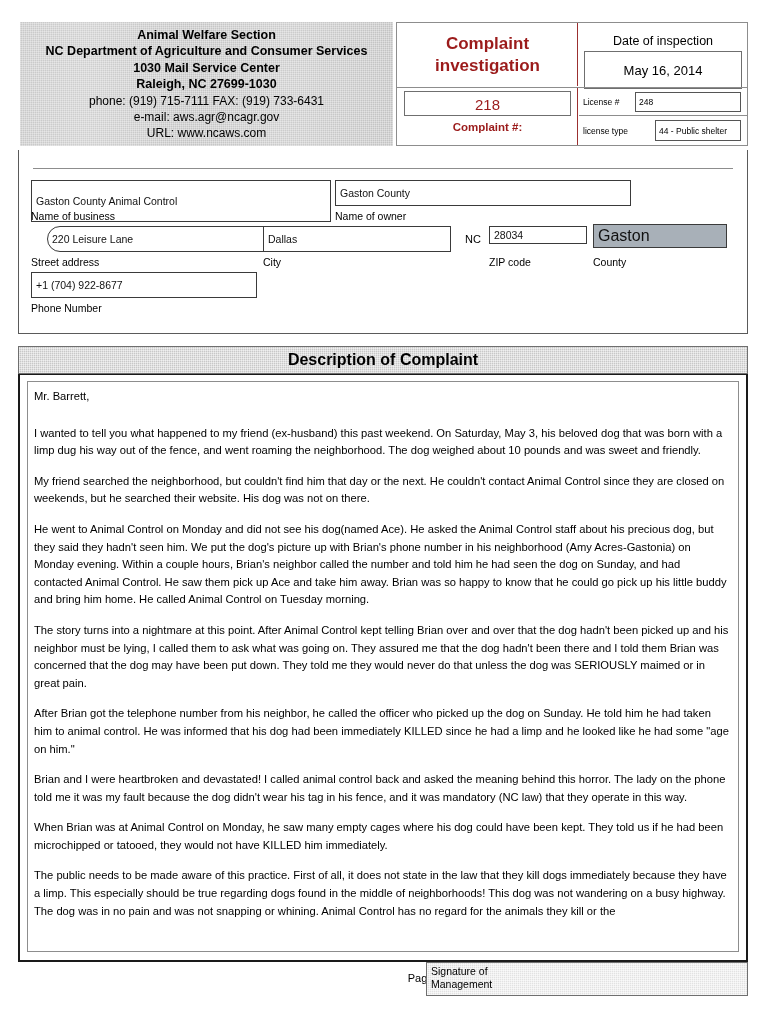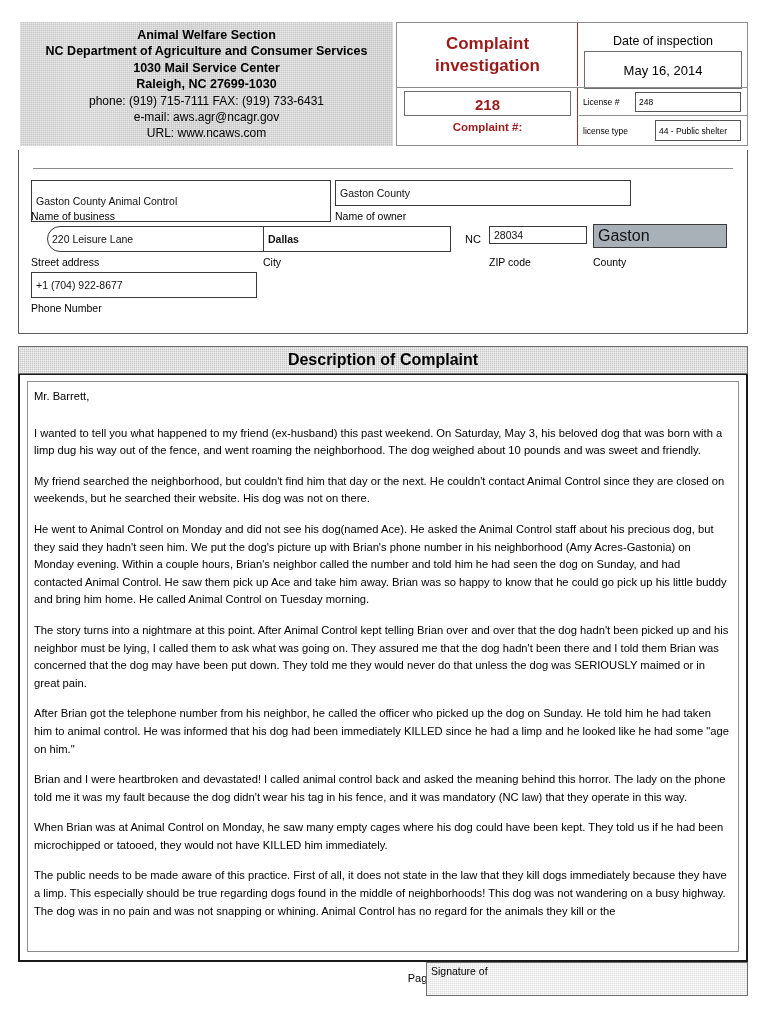--- a/index.html
+++ b/index.html
@@ -115,21 +115,21 @@
     box-sizing: border-box;
     border-right: 1px solid #9b3030;
     text-align: center;
   }
   .cb-num-value {
     margin: 3px 6px 0 6px;
     border: 1px solid #6f6f6f;
     height: 25px;
     line-height: 25px;
     color: #9b1b1b;
-    font-weight: bold;
+    font-weight: normal;
     font-size: 15px;
     box-sizing: border-box;
     background: #fff;
   }
   .cb-num-label {
     color: #9b1b1b;
     font-weight: bold;
     font-size: 11.5px;
     line-height: 22px;
   }
@@ -353,21 +353,21 @@
 
     <span class="fld" style="left:12px; top:30px; width:300px; height:42px;">Gaston County Animal Control</span>
     <span class="lbl" style="left:12px; top:60px;">Name of business</span>
 
     <span class="fld" style="left:316px; top:30px; width:296px; height:26px;">Gaston County</span>
     <span class="lbl" style="left:316px; top:60px;">Name of owner</span>
 
     <span class="fld" style="left:28px; top:76px; width:252px; height:26px;border-radius:13px;">220 Leisure Lane</span>
     <span class="lbl" style="left:12px; top:106px;">Street address</span>
 
-    <span class="fld" style="left:244px; top:76px; width:188px; height:26px;font-weight:bold;">Dallas</span>
+    <span class="fld" style="left:244px; top:76px; width:188px; height:26px;">Dallas</span>
     <span class="lbl" style="left:244px; top:106px;">City</span>
 
     <span class="plain" style="left:446px; top:83px;">NC</span>
 
     <span class="fld" style="left:470px; top:76px; width:98px; height:18px;">28034</span>
     <span class="lbl" style="left:470px; top:106px;">ZIP code</span>
 
     <span class="fld-county" style="left:574px; top:74px; width:134px; height:24px;">Gaston</span>
     <span class="lbl" style="left:574px; top:106px;">County</span>
 
@@ -388,16 +388,17 @@
         <p>Brian and I were heartbroken and devastated! I called animal control back and asked the meaning behind this horror. The lady on the phone told me it was my fault because the dog didn't wear his tag in his fence, and it was mandatory (NC law) that they operate in this way.</p>
         <p>When Brian was at Animal Control on Monday, he saw many empty cages where his dog could have been kept. They told us if he had been microchipped or tatooed, they would not have KILLED him immediately.</p>
         <p>The public needs to be made aware of this practice. First of all, it does not state in the law that they kill dogs immediately because they have a limp. This especially should be true regarding dogs found in the middle of neighborhoods! This dog was not wandering on a busy highway. The dog was in no pain and was not snapping or whining. Animal Control has no regard for the animals they kill or the</p>
       </div>
   </div>
 
   <div class="footer">
     <div class="page-num">Page 1 of 2</div>
     <div class="sig-box">
       <div>Signature of</div>
+      <div>Management</div>
     </div>
   </div>
 
 </div>
 
 </body></html>

